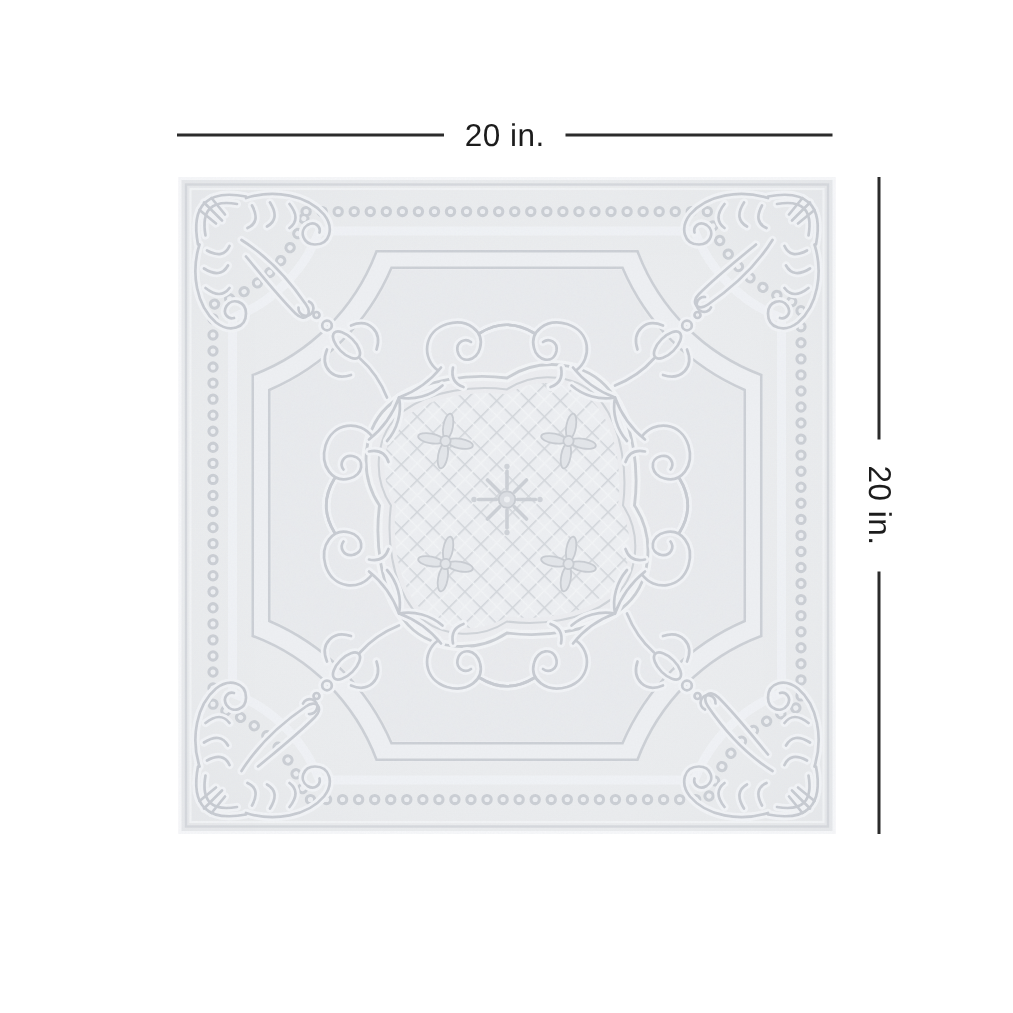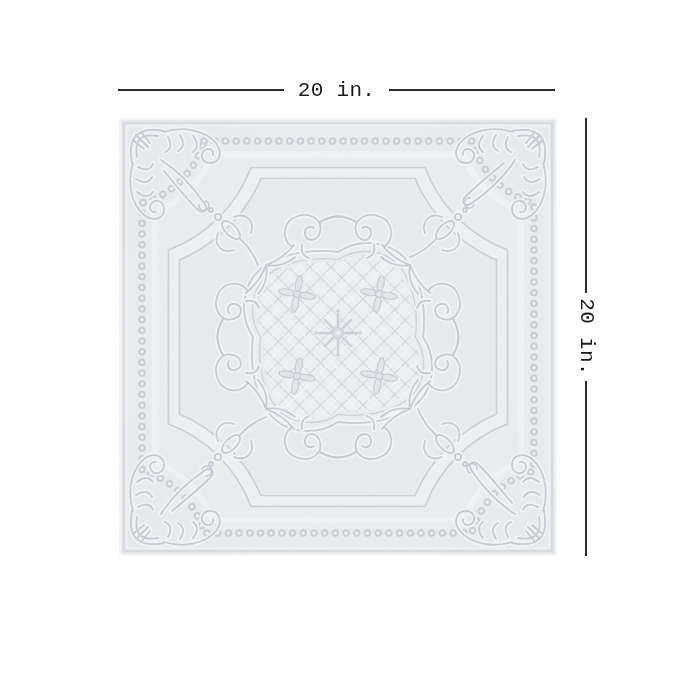--- a/index.html
+++ b/index.html
@@ -1,18 +1,18 @@
 <!DOCTYPE html>
 <html><head>
 <meta charset="utf-8">
 <style>
   html,body{margin:0;padding:0;background:#ffffff;}
   .stage{
     position:relative;width:675px;height:675px;background:#ffffff;overflow:hidden;
-    font-family:Liberation Mono, monospace;
+    font-family:Liberation Sans, sans-serif;
   }
   
   .hdim{
     position:absolute;left:118px;top:78px;width:437px;height:24px;
     display:flex;align-items:center;gap:14px;
   }
   .hdim .dline{flex:1;height:2px;background:#2b2b2b;}
   .dimlabel{
     font-size:21px;color:#1c1c1c;letter-spacing:.3px;white-space:nowrap;line-height:1;
   }

